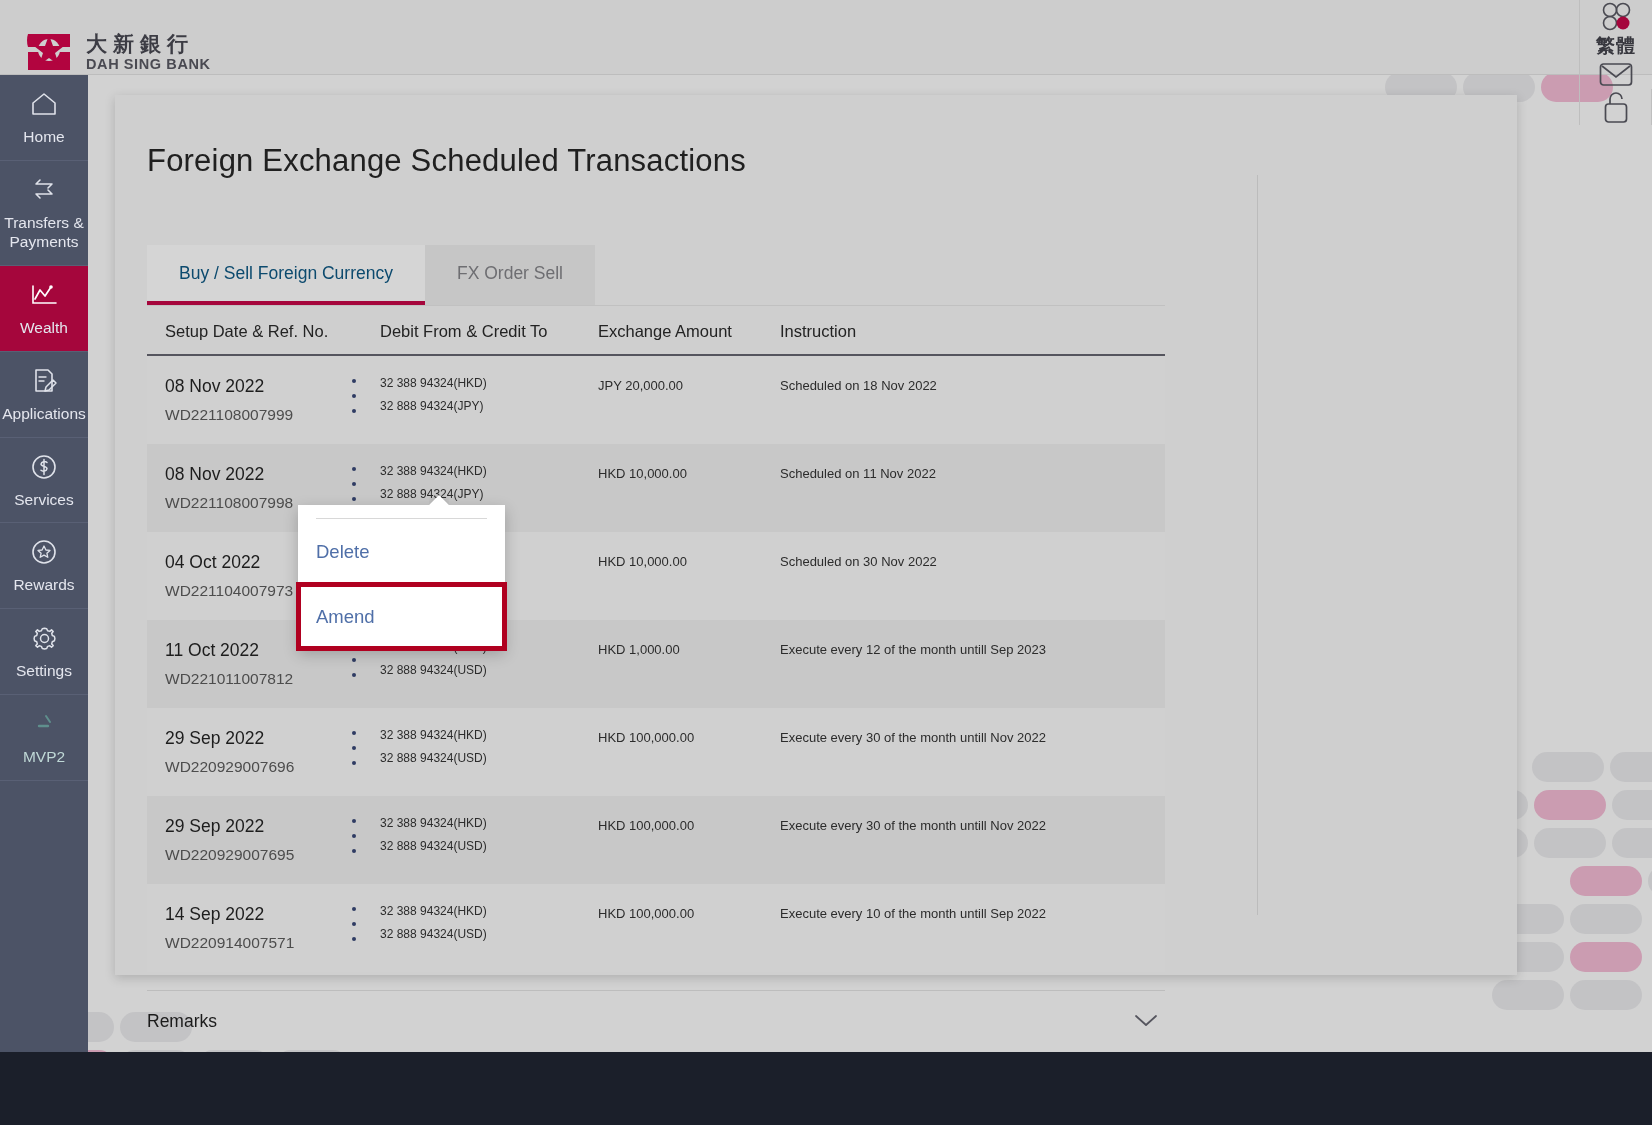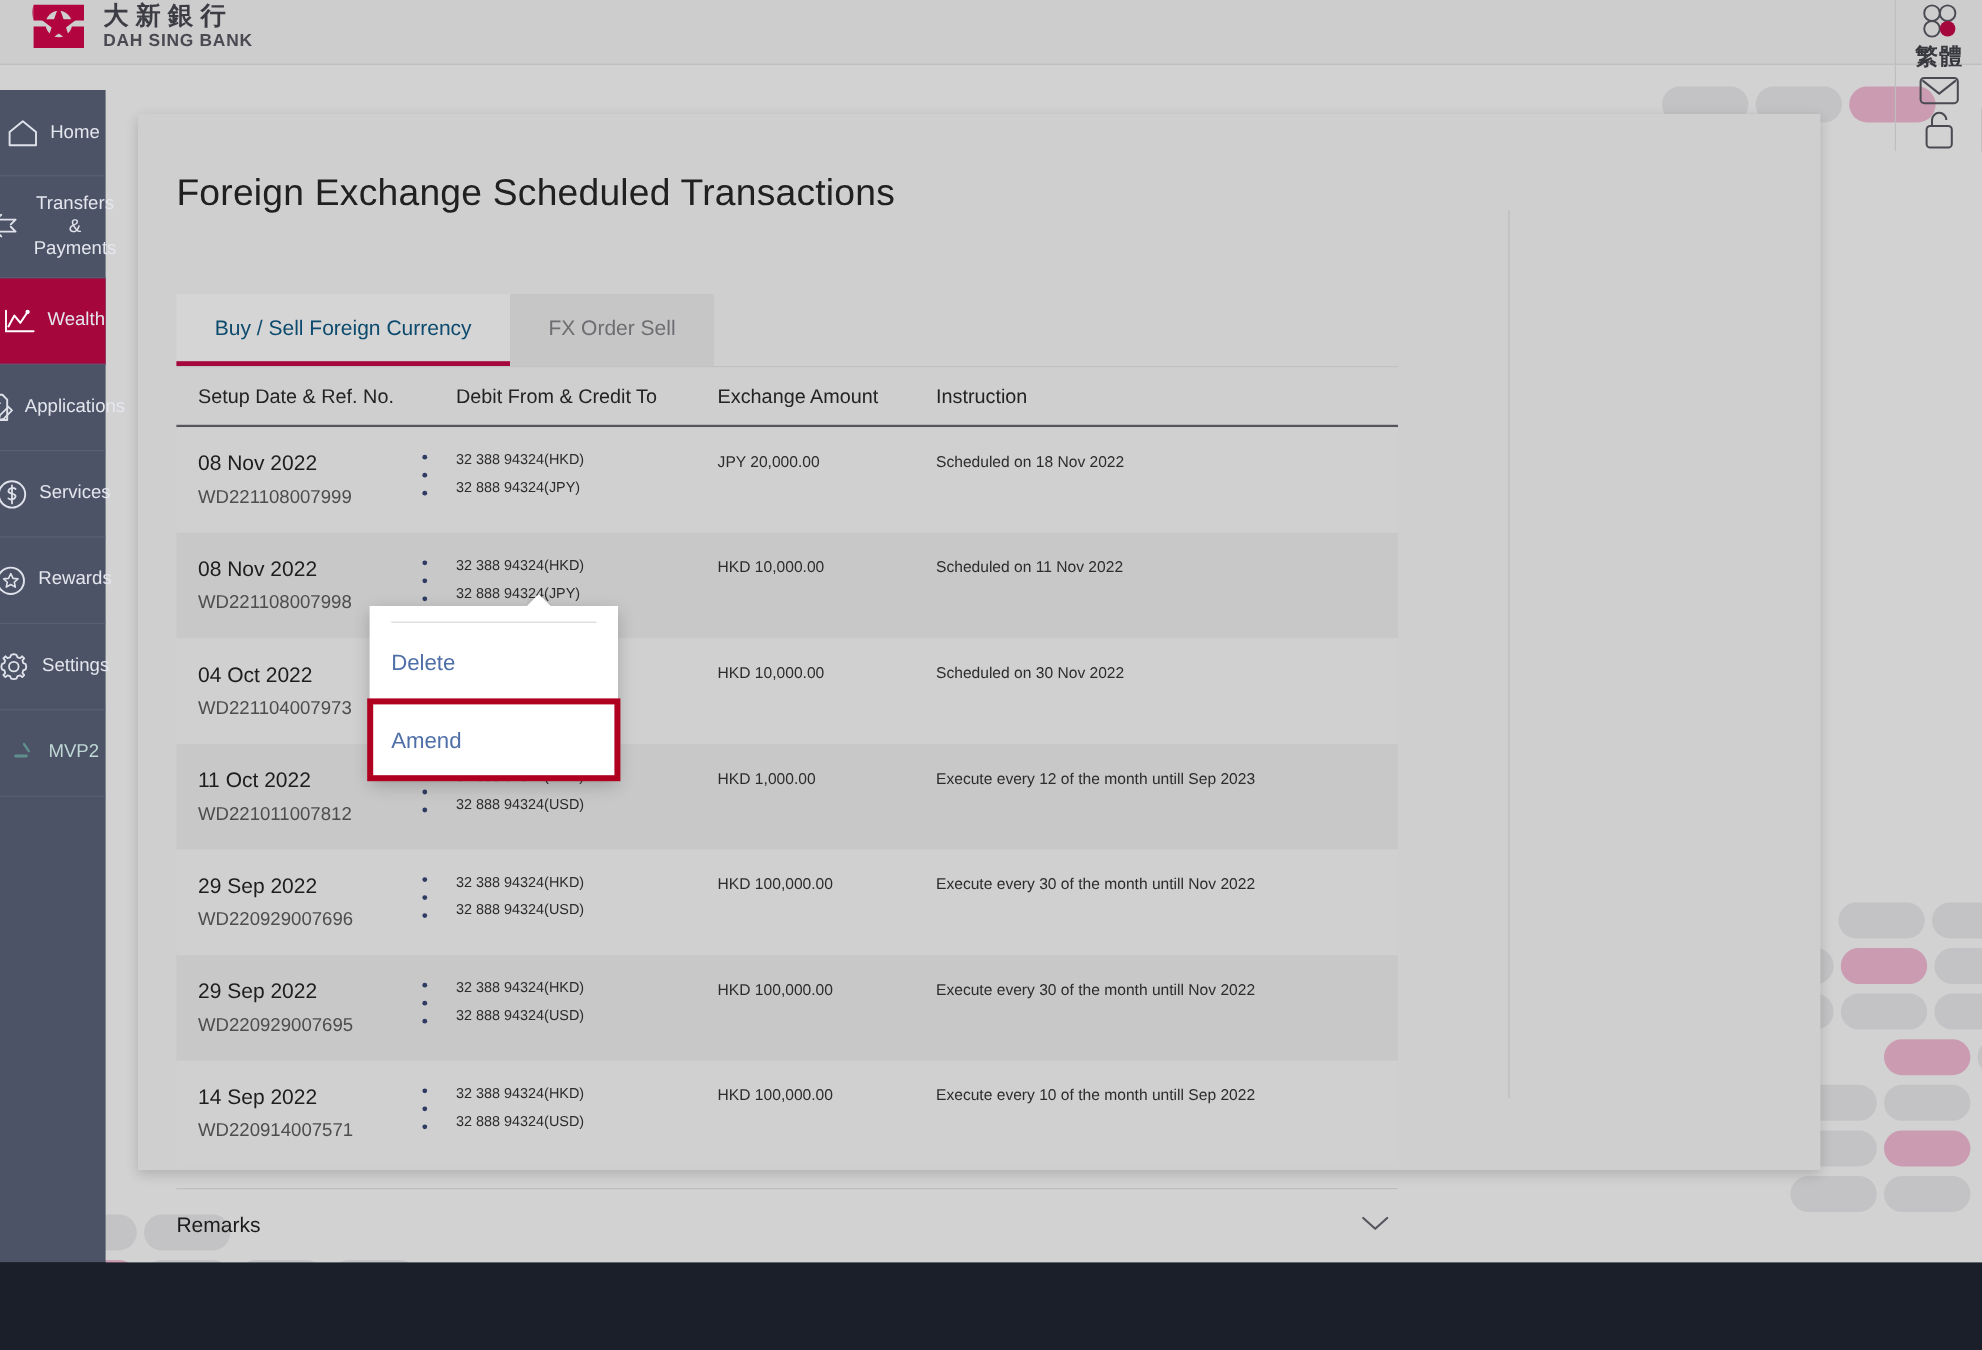--- a/index.html
+++ b/index.html
@@ -32,25 +32,25 @@
     border-radius: 22px;
     background: #c3c3c5;
   }
   .pill.accent { background: #cb9cb1; }
 
   
   .header {
     position: absolute;
     top: 0; left: 0;
     width: 1652px;
-    height: 54px;
+    height: 75px;
     background: #cdcdcd;
     border-bottom: 1px solid #bdbdbd;
     display: flex;
-    align-items: flex-start;
+    align-items: flex-end;
     z-index: 30;
   }
   .brand {
     display: flex;
     align-items: center;
     gap: 14px;
     padding-left: 26px;
   }
   .brand-mark { width: 46px; height: 44px; flex: none; }
   .brand-text { display: flex; flex-direction: column; line-height: 1.12; }
@@ -98,21 +98,21 @@
     height: 1050px;
     background: #4c5366;
     z-index: 25;
   }
   .nav-item {
     position: relative;
     width: 88px;
     min-height: 72px;
     padding: 14px 2px 13px;
     display: flex;
-    flex-direction: row;
+    flex-direction: column;
     align-items: center;
     justify-content: center;
     gap: 9px;
     color: #dfe2ea;
     cursor: pointer;
     border-bottom: 1px solid #596075;
   }
   .nav-item.active { background: #a5063c; }
   .nav-icon { height: 30px; display: flex; align-items: center; justify-content: center; }
   .nav-label {
@@ -253,21 +253,21 @@
   .remarks-label {
     font-size: 17.5px;
     color: #1b1b1b;
     font-weight: 400;
   }
   .remarks-chevron { margin-left: auto; padding-right: 6px; }
 
   
   .menu {
     position: absolute;
-    left: 193px;
+    left: 183px;
     top: 410px;
     width: 207px;
     background: #ffffff;
     box-shadow: 0 5px 14px rgba(0,0,0,0.22);
     z-index: 40;
   }
   .menu-arrow {
     position: absolute;
     top: -10px;
     left: 131px;

